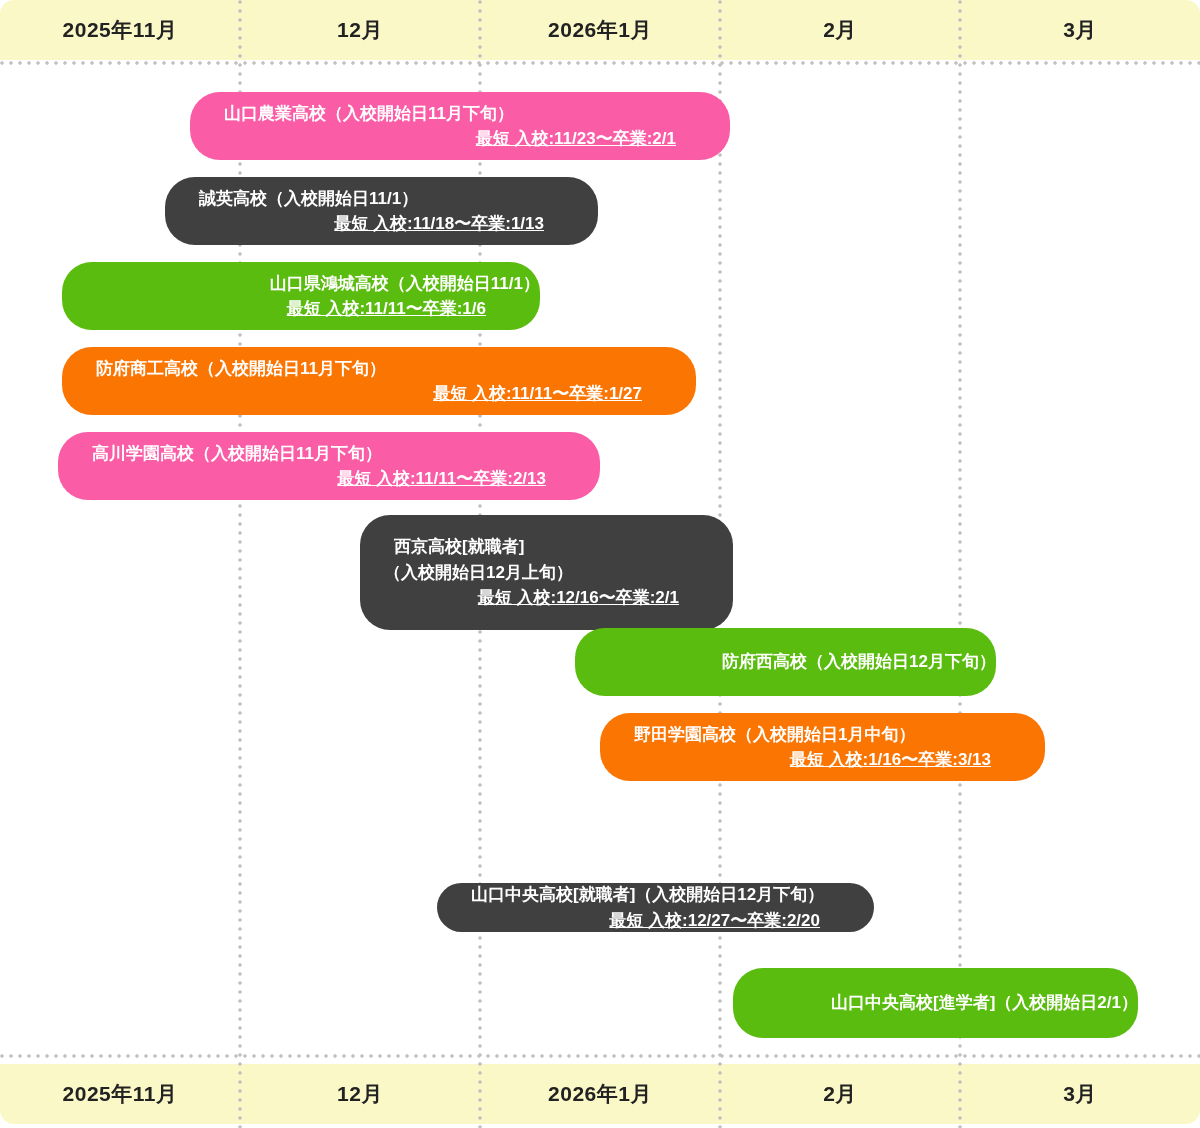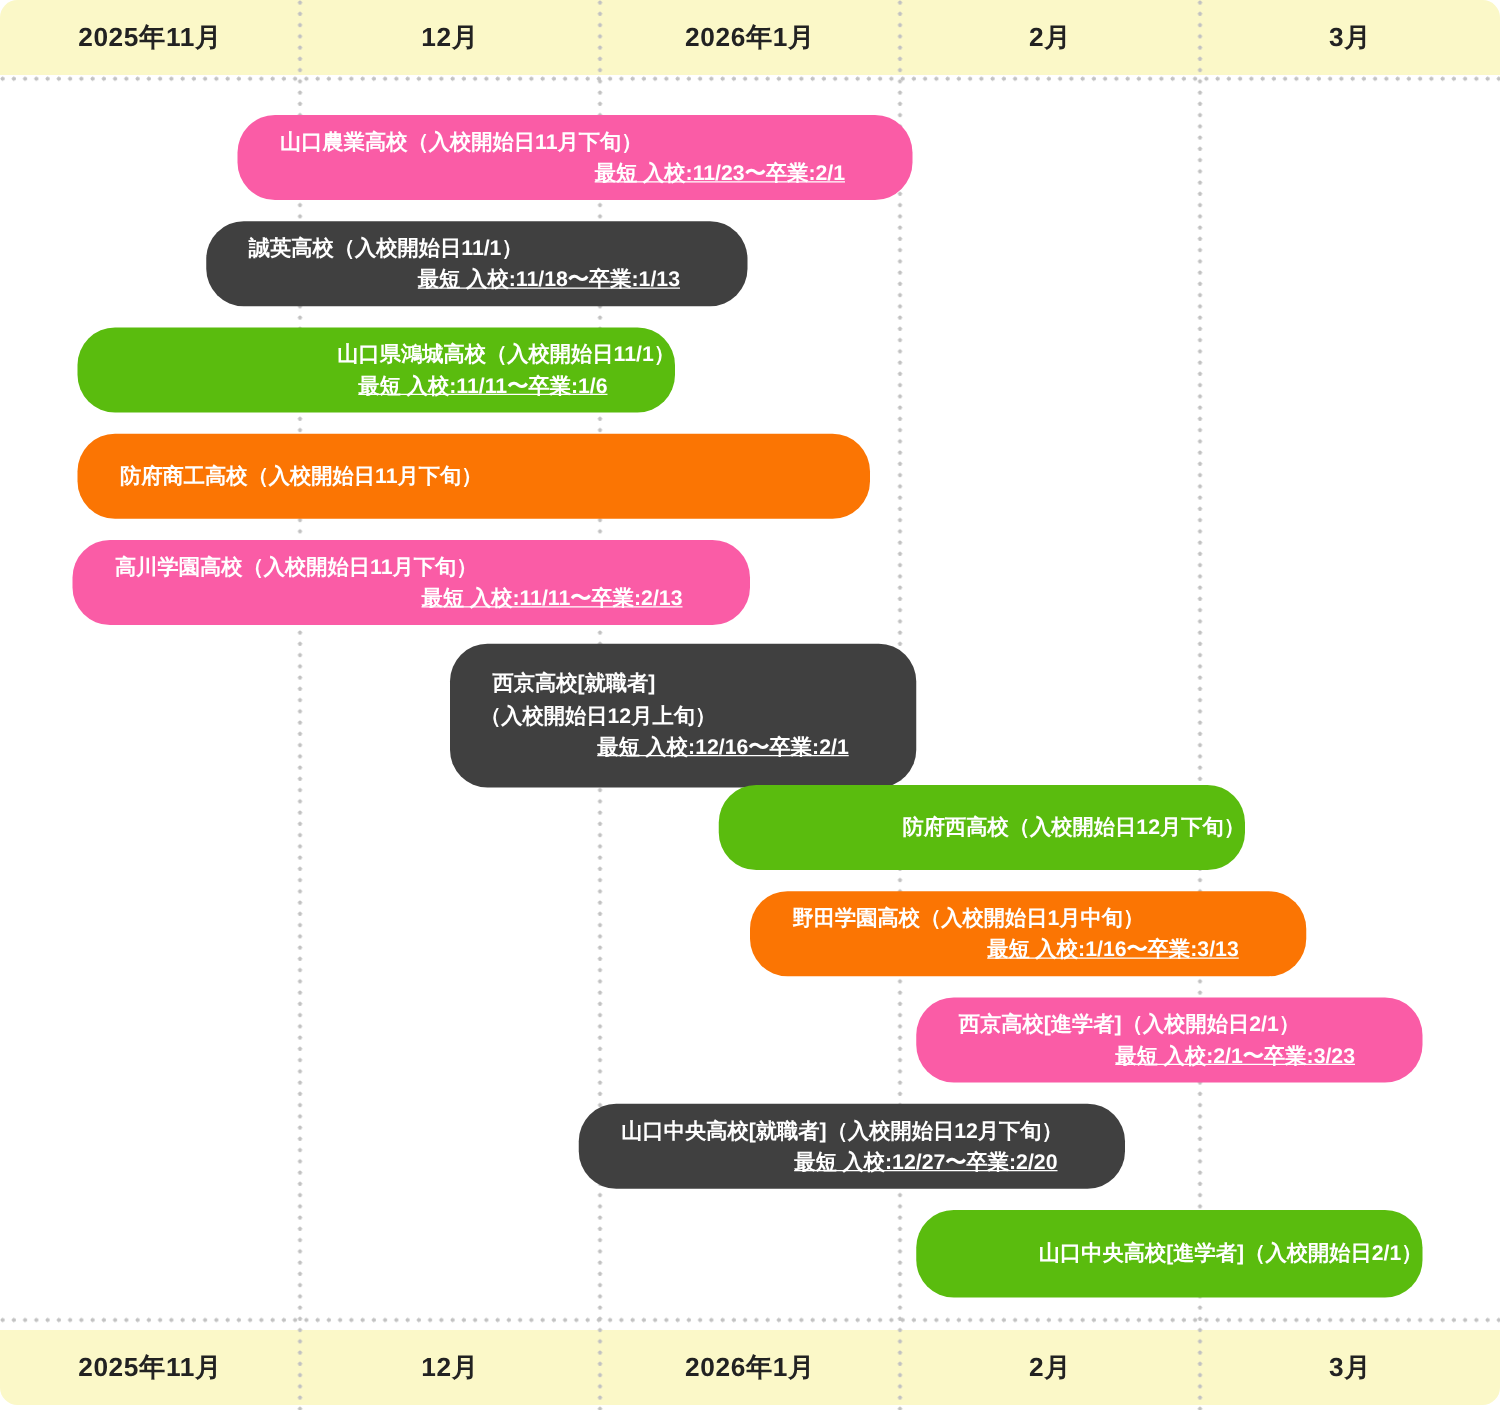--- a/index.html
+++ b/index.html
@@ -79,20 +79,21 @@
     <div class="d">最短 入校:11/18〜卒業:1/13</div>
   </div>
 
   <div class="bar c-green" style="left:62px;top:262px;width:478px;height:68px;">
     <div class="t">山口県鴻城高校（入校開始日11/1）</div>
     <div class="d">最短 入校:11/11〜卒業:1/6</div>
   </div>
 
   <div class="bar c-orange" style="left:62px;top:347px;width:634px;height:68px;">
     <div class="t">防府商工高校（入校開始日11月下旬）</div>
+    <div class="d">最短 入校:11/11〜卒業:1/27</div>
   </div>
 
   <div class="bar c-pink" style="left:58px;top:432px;width:542px;height:68px;">
     <div class="t">高川学園高校（入校開始日11月下旬）</div>
     <div class="d">最短 入校:11/11〜卒業:2/13</div>
   </div>
 
   <div class="bar c-blue" style="left:360px;top:515px;width:373px;height:115px;">
     <div class="t">西京高校[就職者]</div>
     <div class="t2">（入校開始日12月上旬）</div>
@@ -101,26 +102,22 @@
 
   <div class="bar c-green" style="left:575px;top:628px;width:421px;height:68px;">
     <div class="t">防府西高校（入校開始日12月下旬）</div>
   </div>
 
   <div class="bar c-orange" style="left:600px;top:713px;width:445px;height:68px;">
     <div class="t">野田学園高校（入校開始日1月中旬）</div>
     <div class="d">最短 入校:1/16〜卒業:3/13</div>
   </div>
 
-  <div class="bar c-pink" style="left:733px;top:798px;width:405px;height:68px;">
-    <div class="t">西京高校[進学者]（入校開始日2/1）</div>
-    <div class="d">最短 入校:2/1〜卒業:3/23</div>
-  </div>
 
-  <div class="bar c-blue" style="left:463px;top:883px;width:437px;height:68px;">
+  <div class="bar c-blue" style="left:437px;top:883px;width:437px;height:49px;">
     <div class="t">山口中央高校[就職者]（入校開始日12月下旬）</div>
     <div class="d">最短 入校:12/27〜卒業:2/20</div>
   </div>
 
   <div class="bar c-green" style="left:733px;top:968px;width:405px;height:70px;">
     <div class="t">山口中央高校[進学者]（入校開始日2/1）</div>
   </div>
 
 </div>
 

